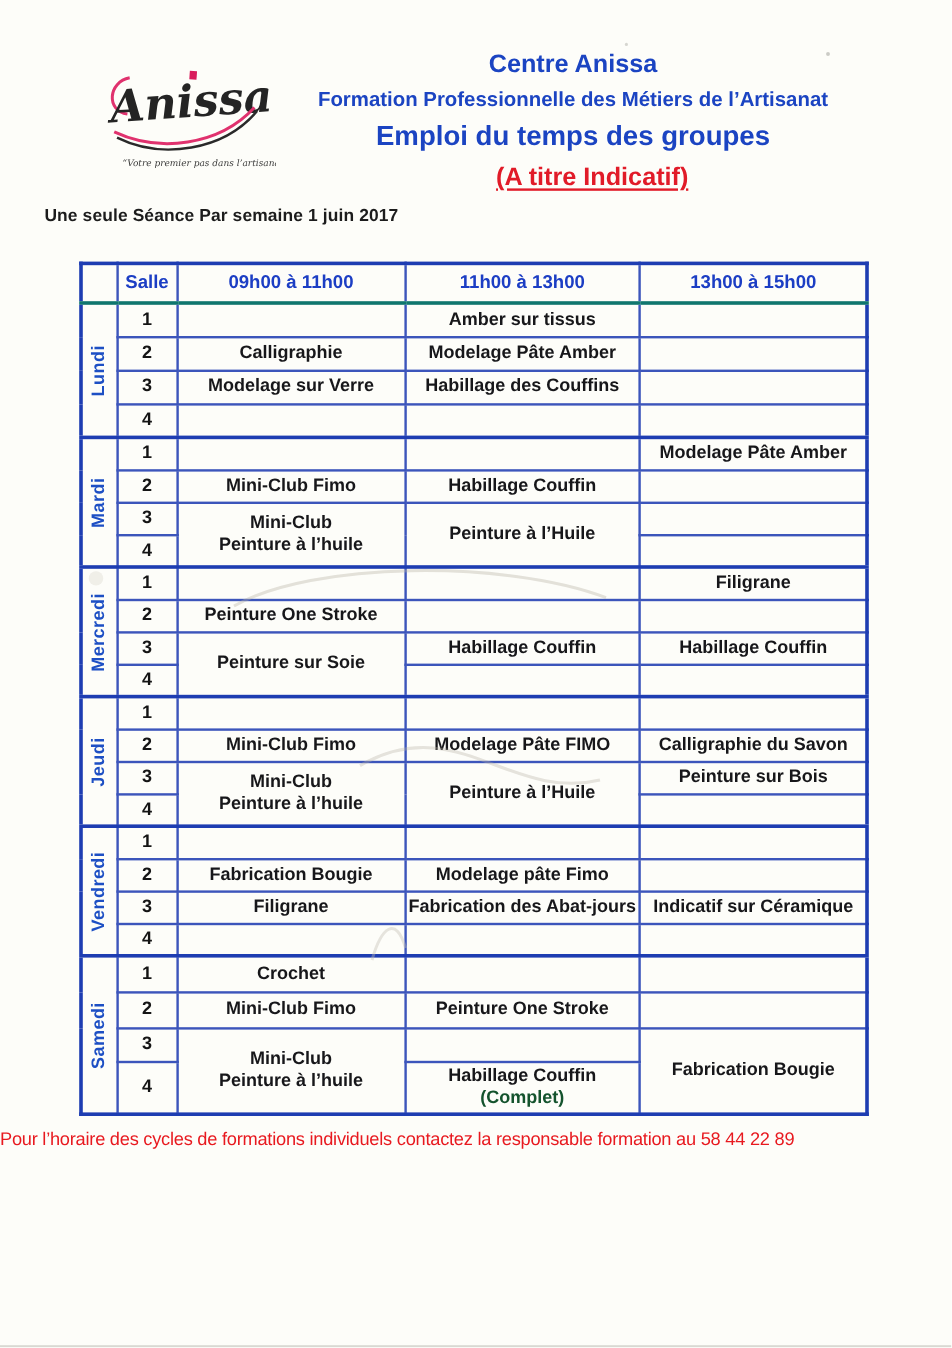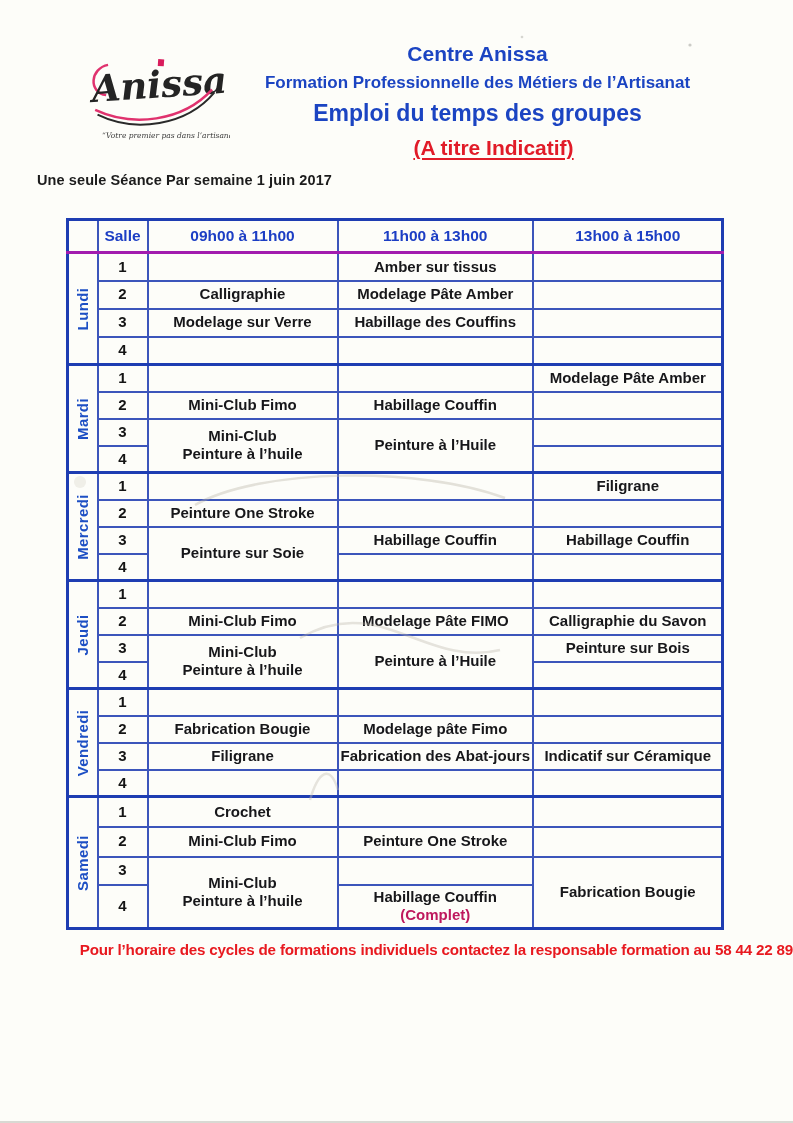--- a/index.html
+++ b/index.html
@@ -22,40 +22,40 @@
   }
   
   .tt-wrap { position:absolute; left:66px; top:218px; }
   table.tt { border-collapse:collapse; table-layout:fixed; border:3px solid #1e3db2; }
   .tt th, .tt td {
     border:2px solid #3c55bb; padding:0 2px;
     font-weight:bold; font-size:15px; color:#17171a;
     text-align:center; vertical-align:middle; line-height:1.22;
     overflow:hidden; white-space:nowrap;
   }
-  .tt thead th { color:#1c3ec4; font-size:15.5px; border-bottom:3px solid #a21caf; height:30px; }
+  .tt thead th { color:#1c3ec4; font-size:15.5px; border-bottom:3px solid #0f766e; height:30px; }
   .tt tbody { border-top:3px solid #1e3db2; }
   .tt tbody tr { height:27px; }
   .tt tbody:nth-of-type(1) tr { height:28px; }
   .tt tbody:nth-of-type(6) tr:nth-child(1),
   .tt tbody:nth-of-type(6) tr:nth-child(2) { height:30px; }
   .tt tbody:nth-of-type(6) tr:nth-child(3) { height:28px; }
   .tt tbody:nth-of-type(6) tr:nth-child(4) { height:44px; }
   td.day { position:relative; }
   td.day .rot {
     position:absolute; left:50%; top:50%;
     transform:translate(-50%,-50%) rotate(-90deg);
     white-space:nowrap; color:#1d4fc4; font-weight:bold; font-size:15px; letter-spacing:0.4px;
   }
   td.salle { color:#141414; }
-  .red { color:#be185d; }
+  .red { color:#14532d; }
   
   .footer-note {
-    position:absolute; top:941px; left:0; width:793px; text-align:right;
-    font-size:15.2px; font-weight:bold; color:#e8191f; letter-spacing:-0.2px;
+    position:absolute; top:941px; left:0; width:793px; text-align:left;
+    font-size:15.2px; font-weight:normal; color:#e8191f; letter-spacing:-0.2px;
   }
   
   .artifacts { position:absolute; left:0; top:0; pointer-events:none; }
   .page-edge { position:absolute; left:0; bottom:0; width:793px; height:2px; background:#d9d9d3; }
 </style>
 </head>
 <body>
 
 <div class="page">
 

